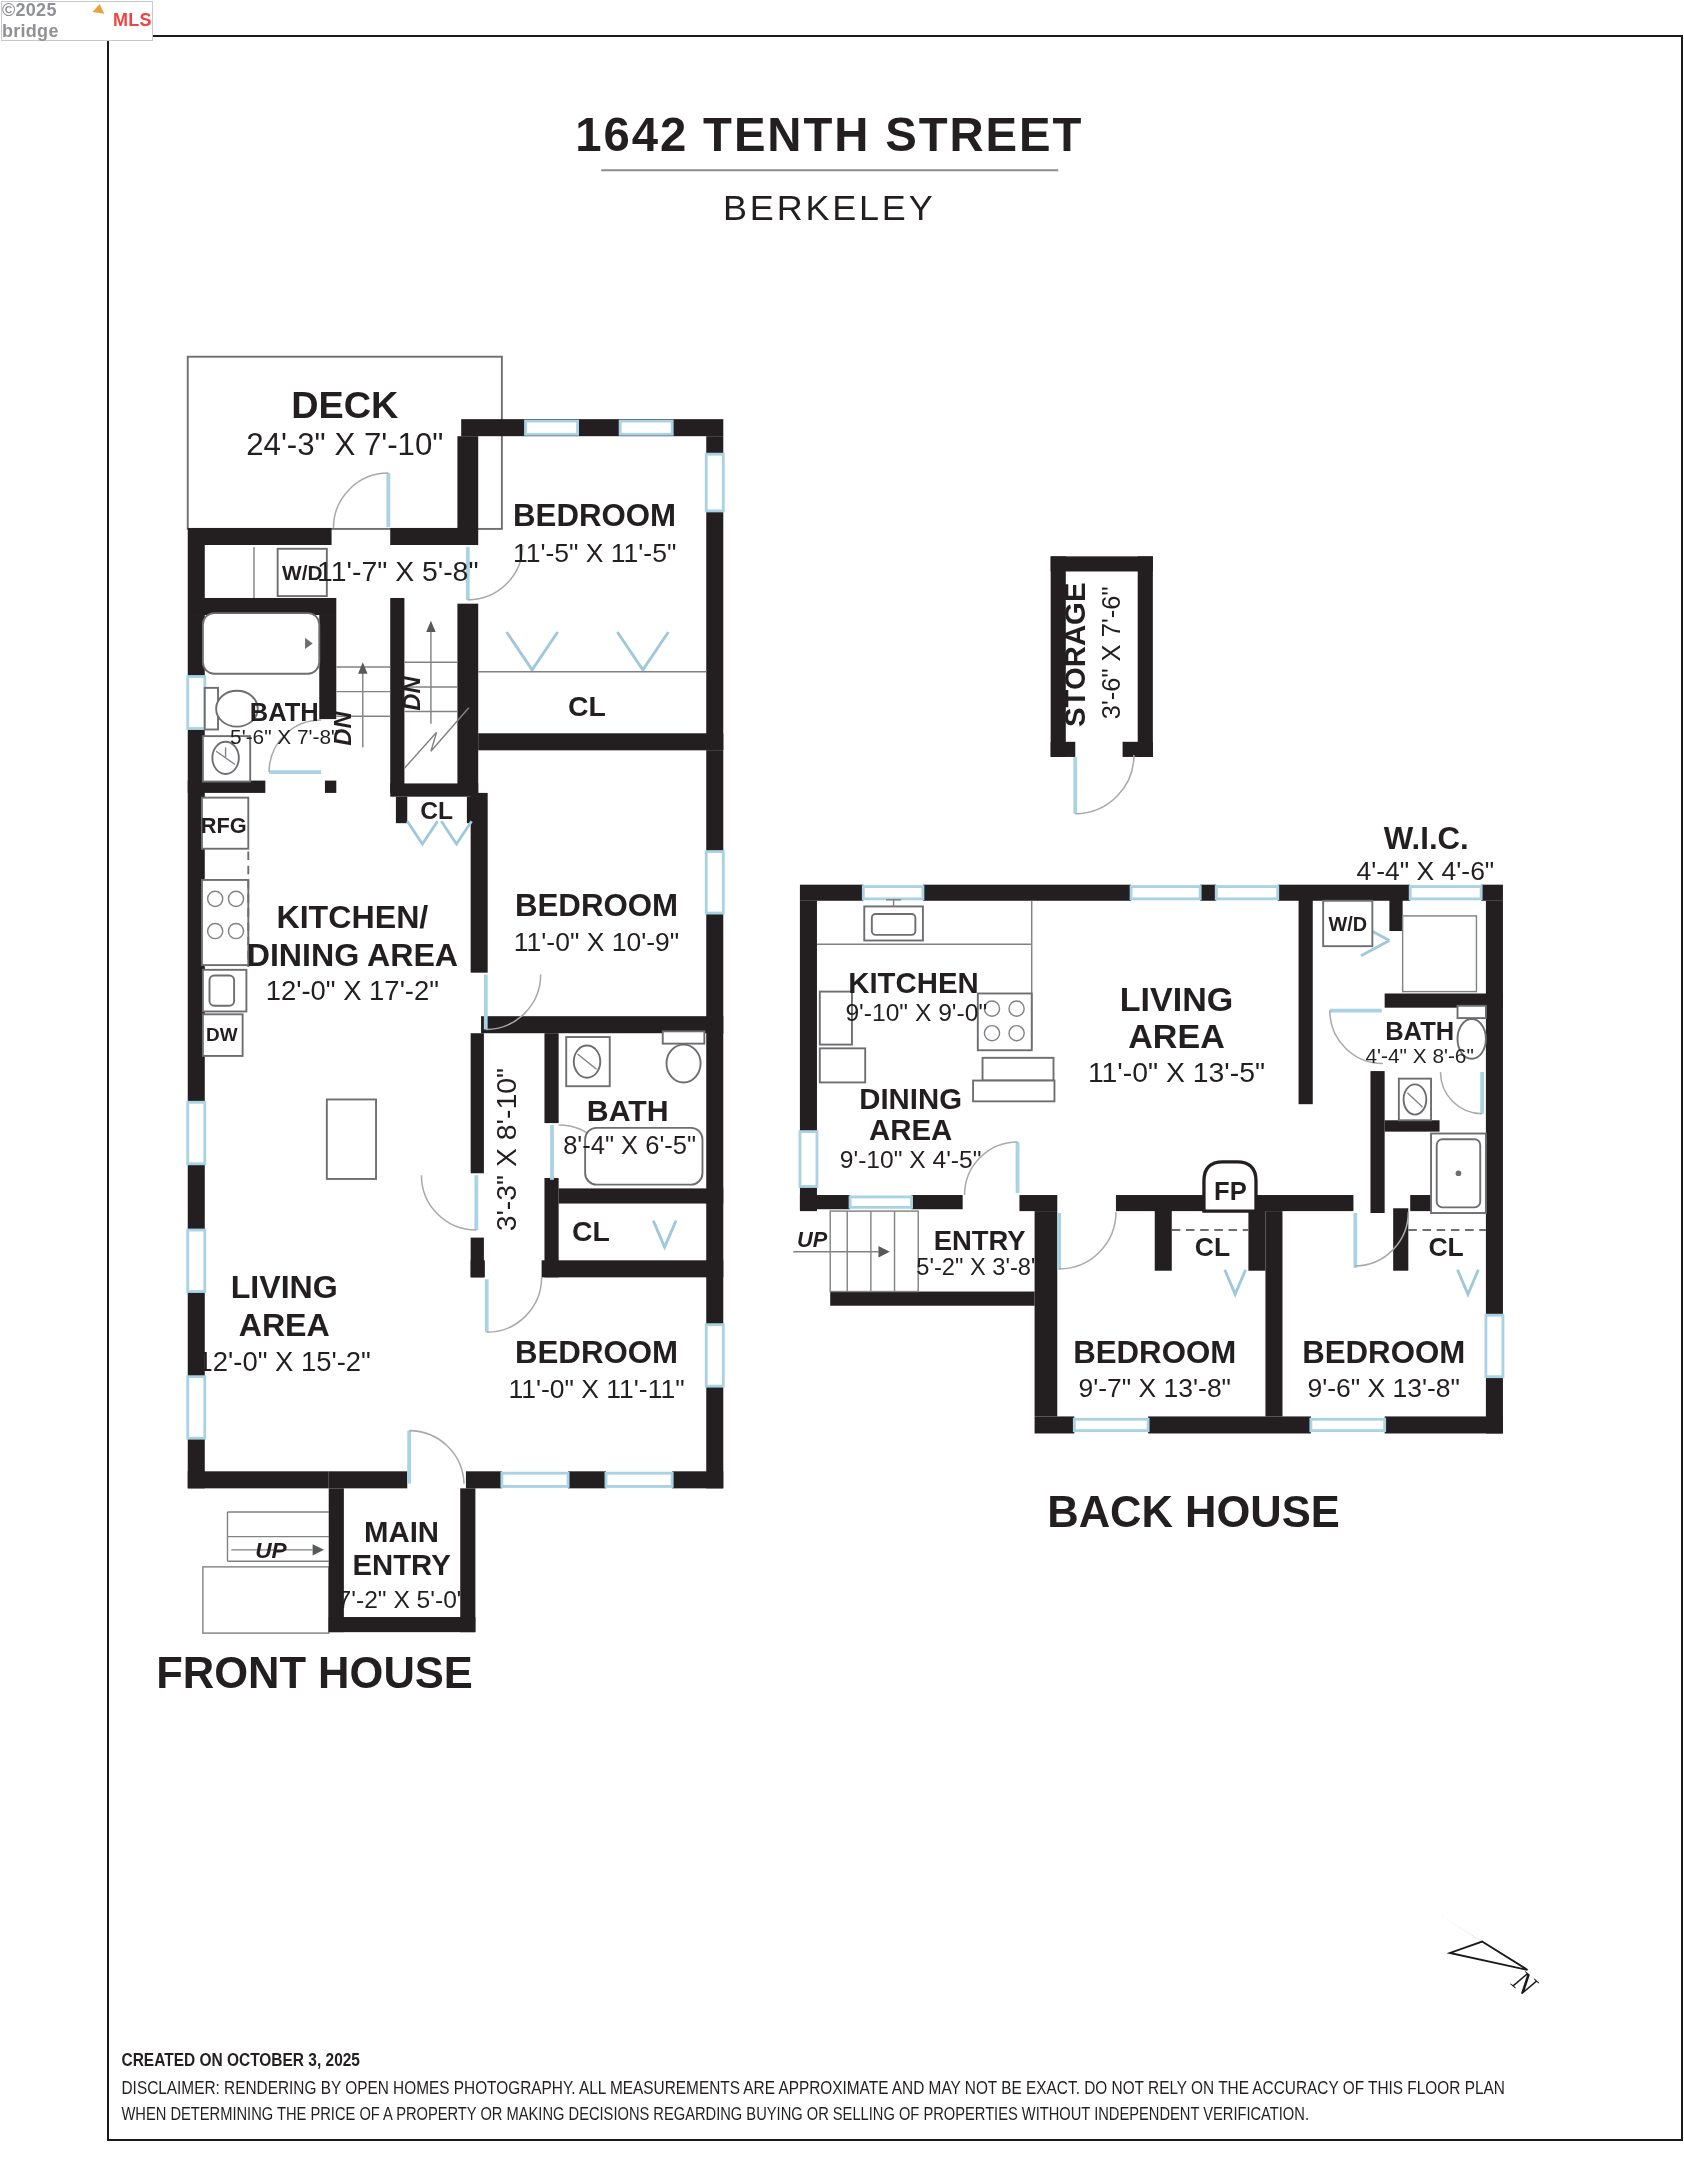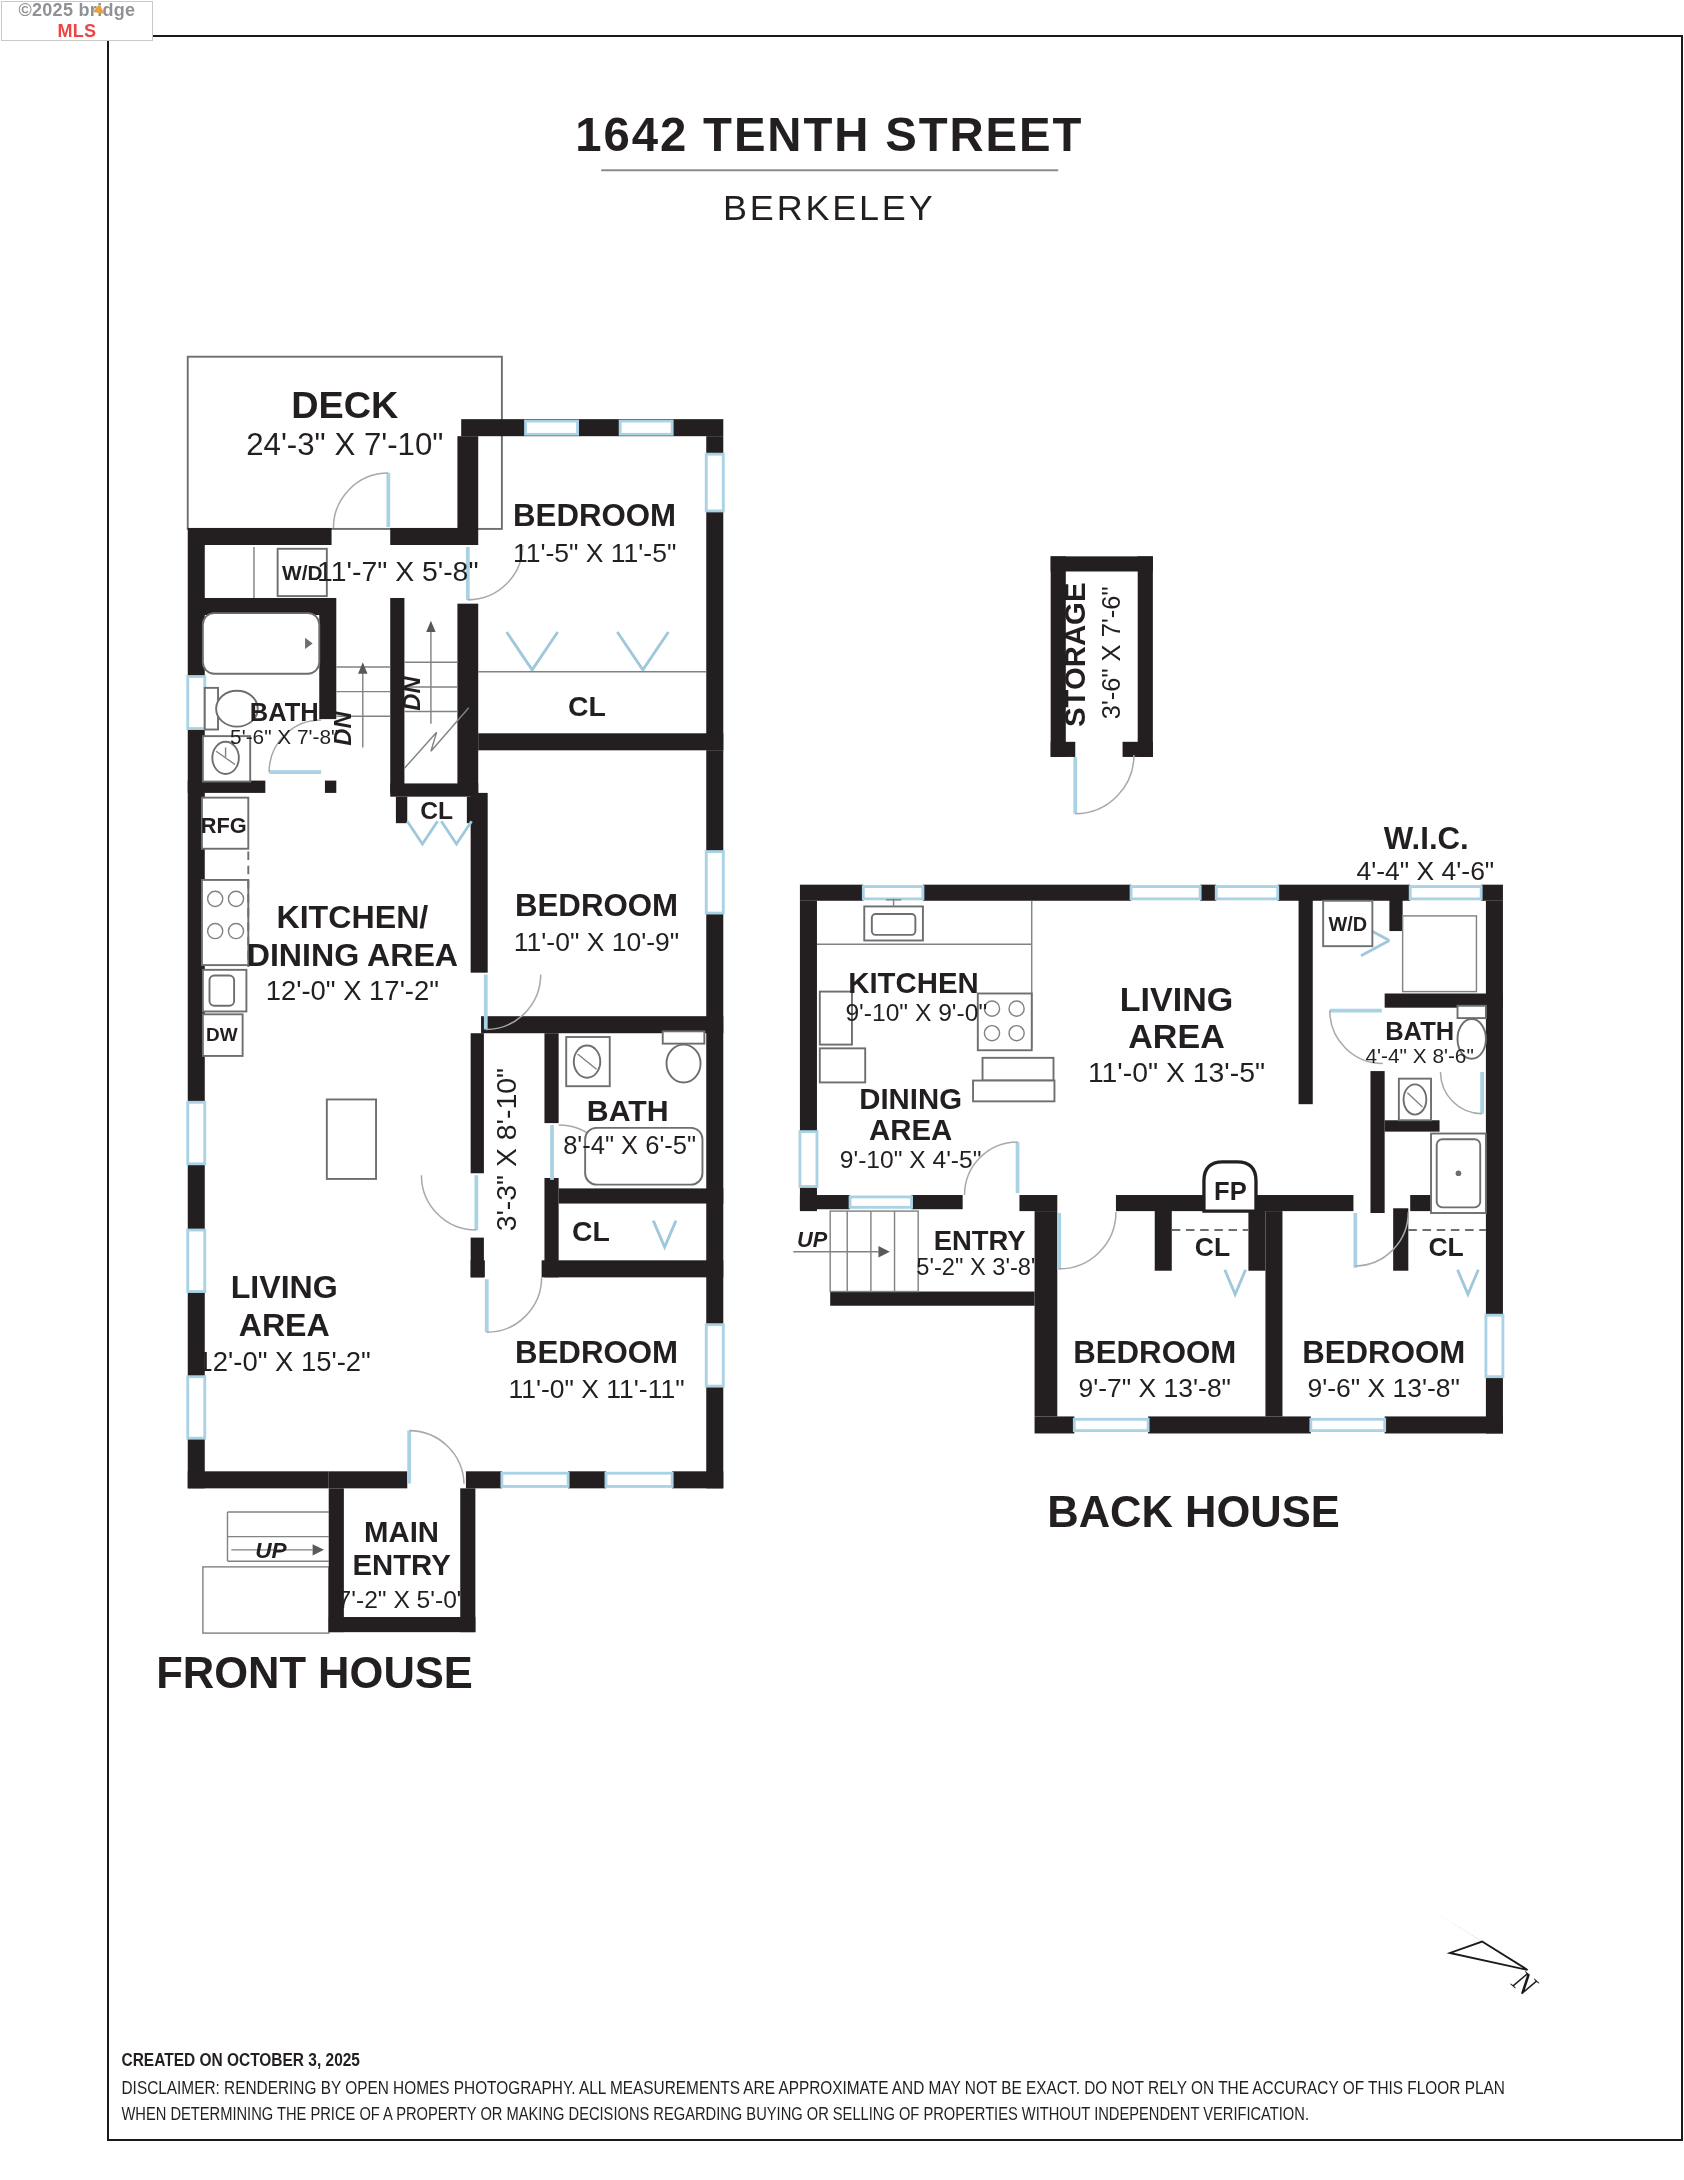--- a/index.html
+++ b/index.html
@@ -2,21 +2,21 @@
 <html style="font-size:15px"><head>
 <meta charset="utf-8">
 <style>
   html,body{margin:0;padding:0;background:#fff;}
   .page{position:relative;width:1685px;height:2180px;background:#fff;overflow:hidden;
         font-family:"Liberation Sans",sans-serif;color:#231f20;}
   .frame{position:absolute;left:107px;top:35px;width:1572px;height:2102px;
          border:2.8px solid #1a1a1a;}
   .logo{position:absolute;left:0.9px;top:0.9px;width:150px;height:38px;background:#fff;
         border:0.9px solid #c9c9c9;display:flex;align-items:center;justify-content:center;
-        font-size:18px;font-weight:700;letter-spacing:0.3px;flex-direction:column;}
+        font-size:18px;font-weight:700;letter-spacing:0.3px;}
   .logo .gray{color:#8f9194;}
   .logo .orange{color:#ef4444;}
   .logo .peak{position:absolute;left:91px;top:1.9px;width:0;height:0;
         border-left:6.6px solid transparent;border-right:6.6px solid transparent;
         border-bottom:9.5px solid #e8a23f;transform:rotate(8deg);}
   svg{position:absolute;left:0;top:0;}
   .wall{fill:#231f20;}
   .thin{fill:none;stroke:#6d6e71;stroke-width:2;}
   .thin15{fill:none;stroke:#808285;stroke-width:1.5;}
   .win{fill:#ffffff;stroke:#a9d2e4;stroke-width:3;}

